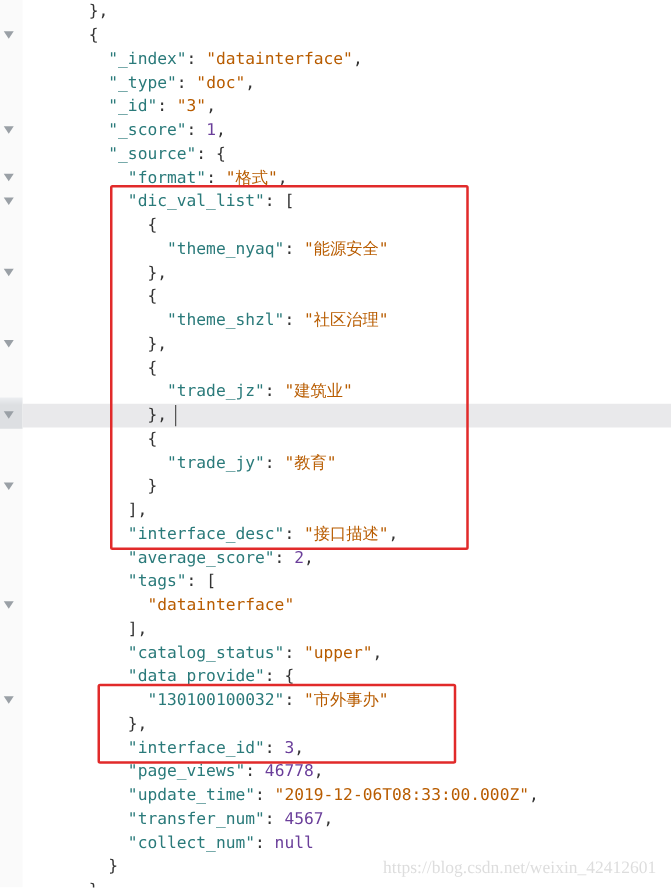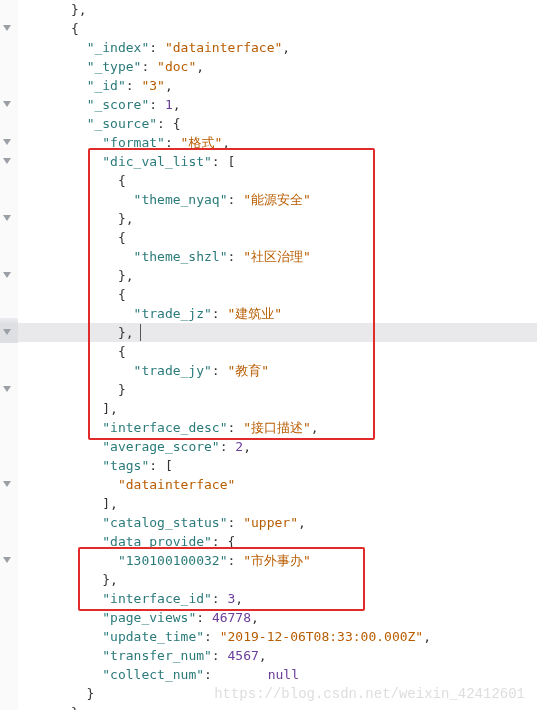--- a/index.html
+++ b/index.html
@@ -54,21 +54,21 @@
   pre.code {
     margin: 0;
     padding: 0 0 0 6px;
     white-space: pre;
     color: #333;
   }
   .p  { color: #333; }         
   .k  { color: #2a7a7a; }      
   .s  { color: #b85c00; }      
   .n  { color: #6a3e9a; }      
-  .nu { color: #6a3e9a; margin-left: 48px; }      
+  .nu { color: #6a3e9a; }      
   .line { display: block; height: 19px; }
   .hl-row {
     position: absolute;
     left: 0;
     right: 0;
     height: 19px;
     background: #e9e9eb;
     z-index: 0;
   }
   pre.code { position: relative; z-index: 1; }
@@ -84,21 +84,21 @@
     width: 0;
     border-left: 1px solid #555;
     height: 17px;
     z-index: 2;
   }
   .watermark {
     position: absolute;
     right: 12px;
     bottom: 6px;
     color: rgba(100,100,100,0.22);
-    font-family: Liberation Mono, monospace;
+    font-family: Liberation Serif, serif;
     font-size: 14px;
     z-index: 5;
     pointer-events: none;
   }
 </style>
 </head>
 <body>
 
 <div class="editor">
   <div class="gutter">

